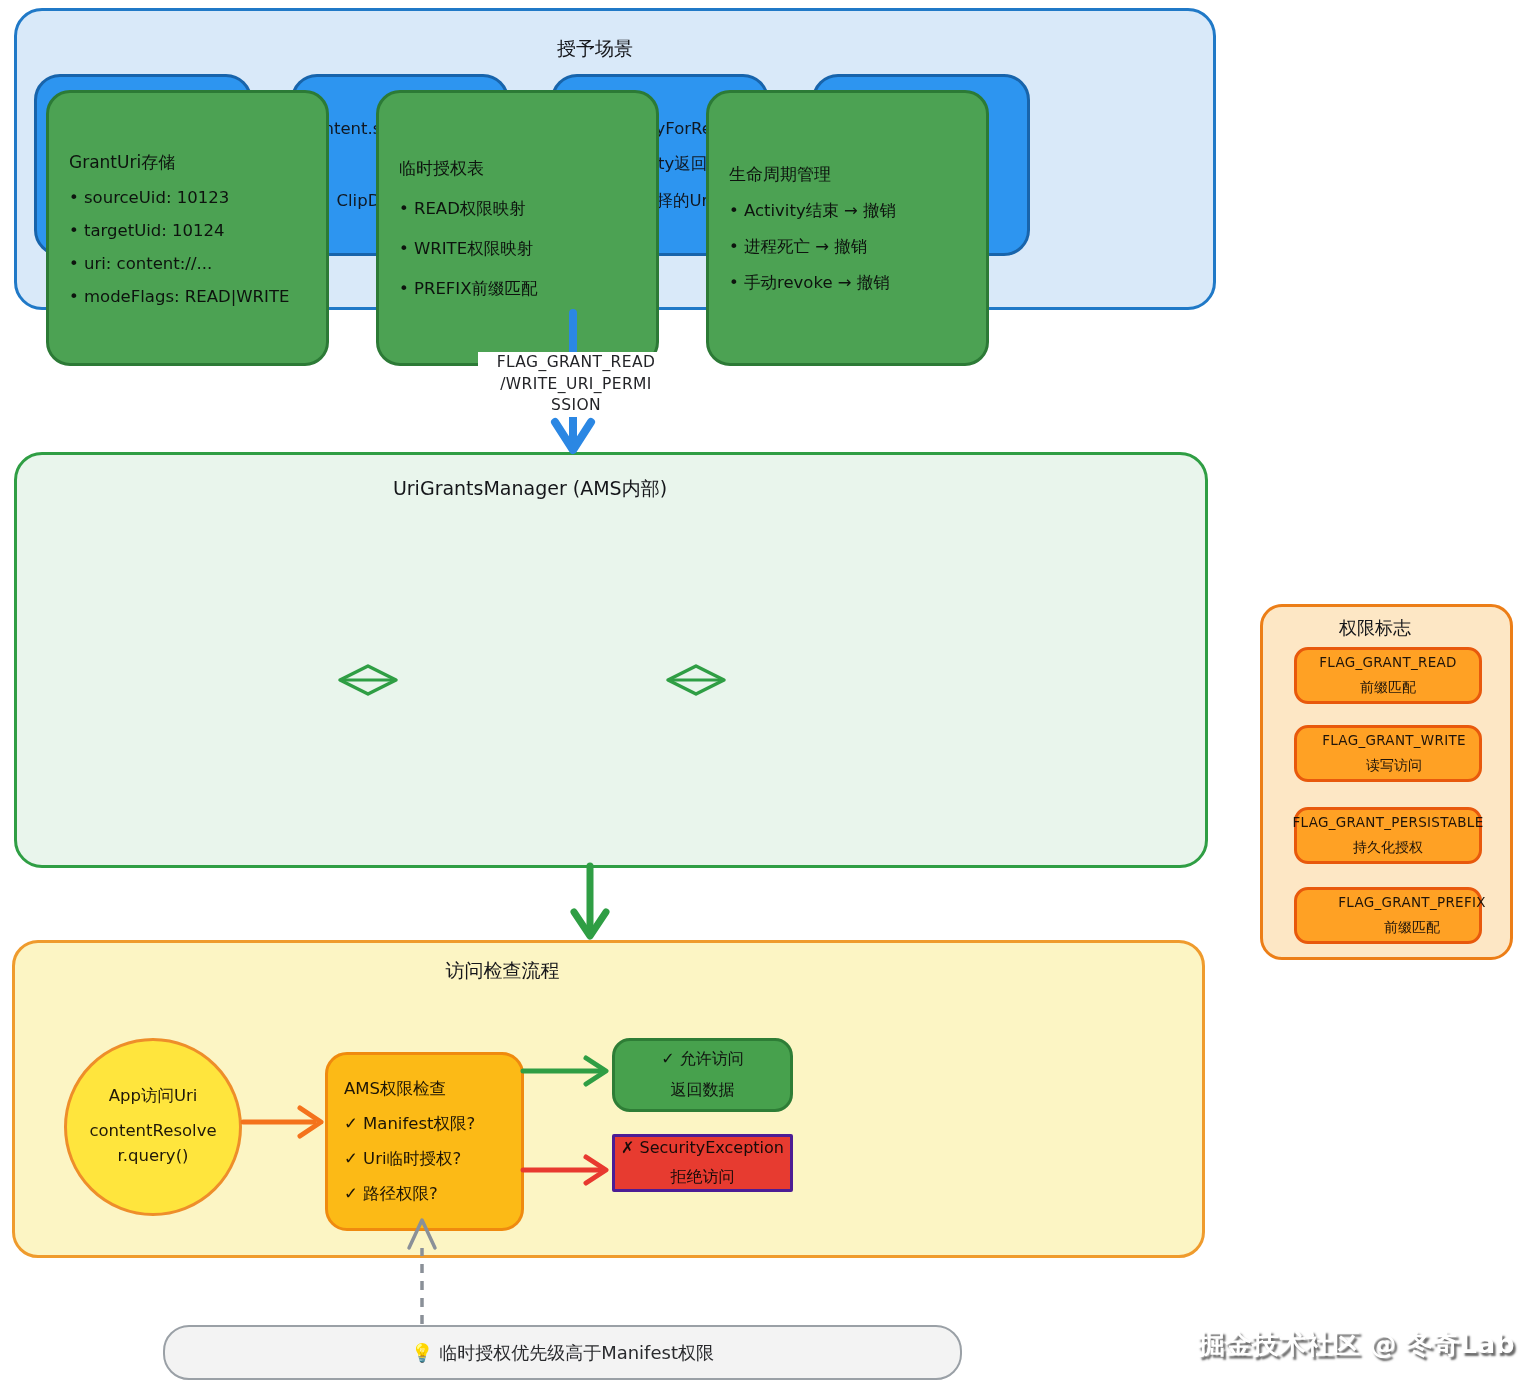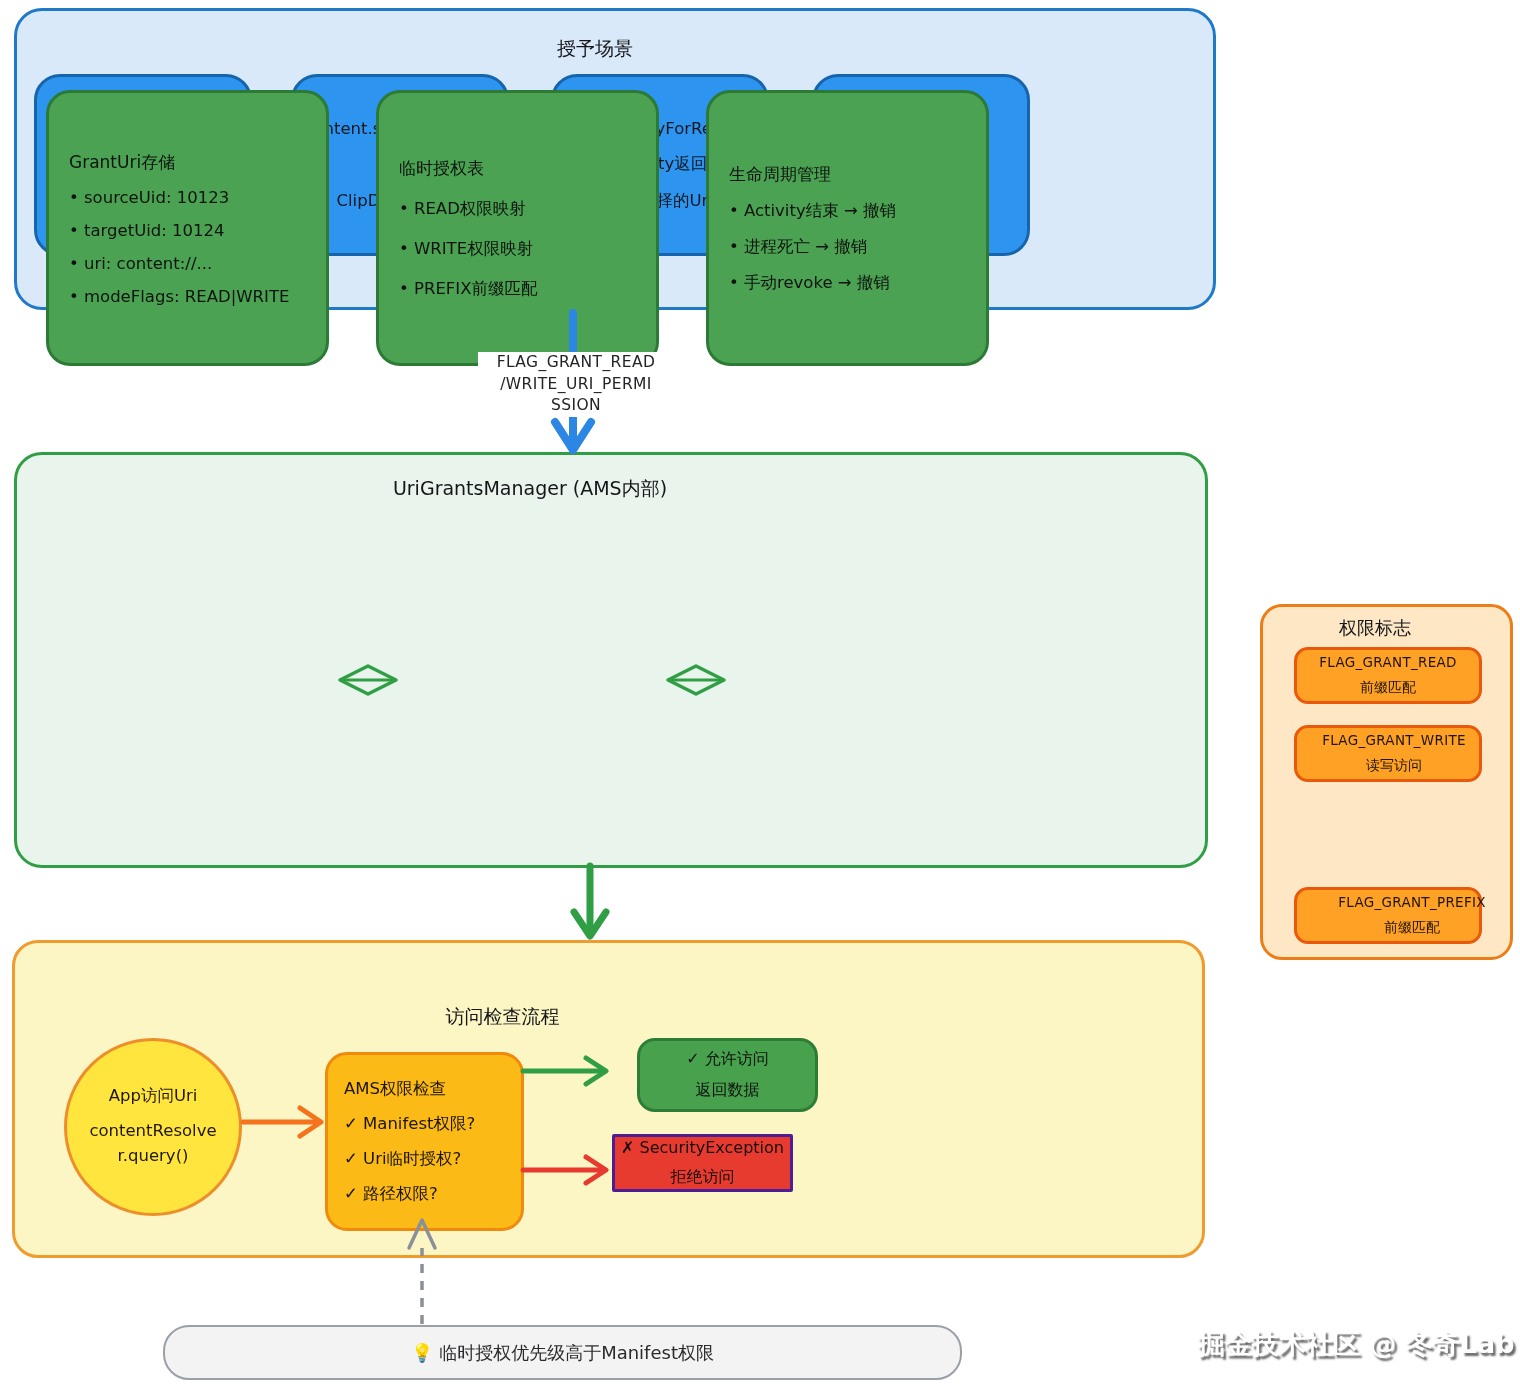--- a/index.html
+++ b/index.html
@@ -11,21 +11,21 @@
   
   .section { position:absolute; border-radius:28px; z-index:2; box-sizing:border-box; }
   #scene-section   { left:14px;  top:8px;    width:1202px; height:302px; background:#d9e9f9; border:3px solid #2079c7; }
   #manager-section { left:14px;  top:452px;  width:1194px; height:416px; background:#e9f5ec; border:3px solid #2f9e44; }
   #check-section   { left:12px;  top:940px;  width:1193px; height:318px; background:#fcf5c4; border:3px solid #ef9b2d; border-radius:26px; }
   #flags-panel     { left:1260px; top:604px; width:253px;  height:356px; background:#fde7c5; border:3px solid #ec7e17; border-radius:22px; }
 
   .section-title { position:absolute; font-size:19px; color:#15161a; text-align:center; z-index:3; white-space:nowrap; }
   #scene-title   { left:500px;  top:36px;  width:190px; }
   #manager-title { left:370px;  top:476px; width:320px; }
-  #check-title   { left:390px;  top:1004px; width:225px;font-family:Liberation Mono, monospace; }
+  #check-title   { left:390px;  top:958px; width:225px;font-family:Liberation Mono, monospace; }
   #flags-title   { left:1300px; top:616px; width:150px; font-size:18px; }
 
   
   .scene-box {
     position:absolute; top:74px; width:218px; height:182px;
     background:#2d95f0; border:3px solid #1864ab; border-radius:26px;
     display:flex; flex-direction:column; justify-content:center; align-items:center;
     gap:15px; z-index:3; color:#101822; font-size:16.5px; text-align:center;
     box-sizing:border-box; padding:0 10px;
   }
@@ -74,21 +74,21 @@
     position:absolute; left:310px; top:89px; width:199px; height:179px;
     background:#fcba16; border:3px solid #ef8a0f; border-radius:22px;
     display:flex; flex-direction:column; justify-content:center;
     gap:13px; padding:0 16px; font-size:16.5px; z-index:3; box-sizing:border-box; color:#1d1506;margin-top:20px;
   }
   .result-box {
     position:absolute; left:597px; width:181px;
     display:flex; flex-direction:column; justify-content:center; align-items:center;
     gap:10px; font-size:16px; z-index:3; box-sizing:border-box; text-align:center; color:#10130f;
   }
-  #allow-box { top:95px;  height:74px; background:#47a14d; border:3px solid #2e7d36; border-radius:18px;margin-left:25px; }
+  #allow-box { top:95px;  height:74px; background:#47a14d; border:3px solid #2e7d36; border-radius:18px; }
   #deny-box  { top:191px; height:58px; background:#e73b30; border:3px solid #4c1d95; border-radius:2px; color:#190b09; }
 
   
   .note-box {
     position:absolute; left:163px; top:1325px; width:799px; height:55px;
     background:#f3f3f3; border:2.5px solid #9aa0a6; border-radius:26px;
     display:flex; align-items:center; justify-content:center; font-size:18px; z-index:2;
     box-sizing:border-box; color:#2a2b2e;
   }
   .flag-arrow-label {
@@ -164,20 +164,24 @@
 
   <div class="section" id="flags-panel">
     <div class="flag-box" id="flag-box-1">
       <div class="flag-name">FLAG_GRANT_READ</div>
       <div class="flag-desc">前缀匹配</div>
     </div>
     <div class="flag-box" id="flag-box-2">
       <div class="flag-name">FLAG_GRANT_WRITE</div>
       <div class="flag-desc">读写访问</div>
     </div>
+    <div class="flag-box" id="flag-box-3">
+      <div class="flag-name">FLAG_GRANT_PERSISTABLE</div>
+      <div class="flag-desc">持久化授权</div>
+    </div>
     <div class="flag-box" id="flag-box-4">
       <div class="flag-name">FLAG_GRANT_PREFIX</div>
       <div class="flag-desc">前缀匹配</div>
     </div>
   </div>
   <div class="section-title" id="flags-title">权限标志</div>
 
   <div class="section" id="check-section">
     <div class="start-circle">
       <div>App访问Uri</div>

